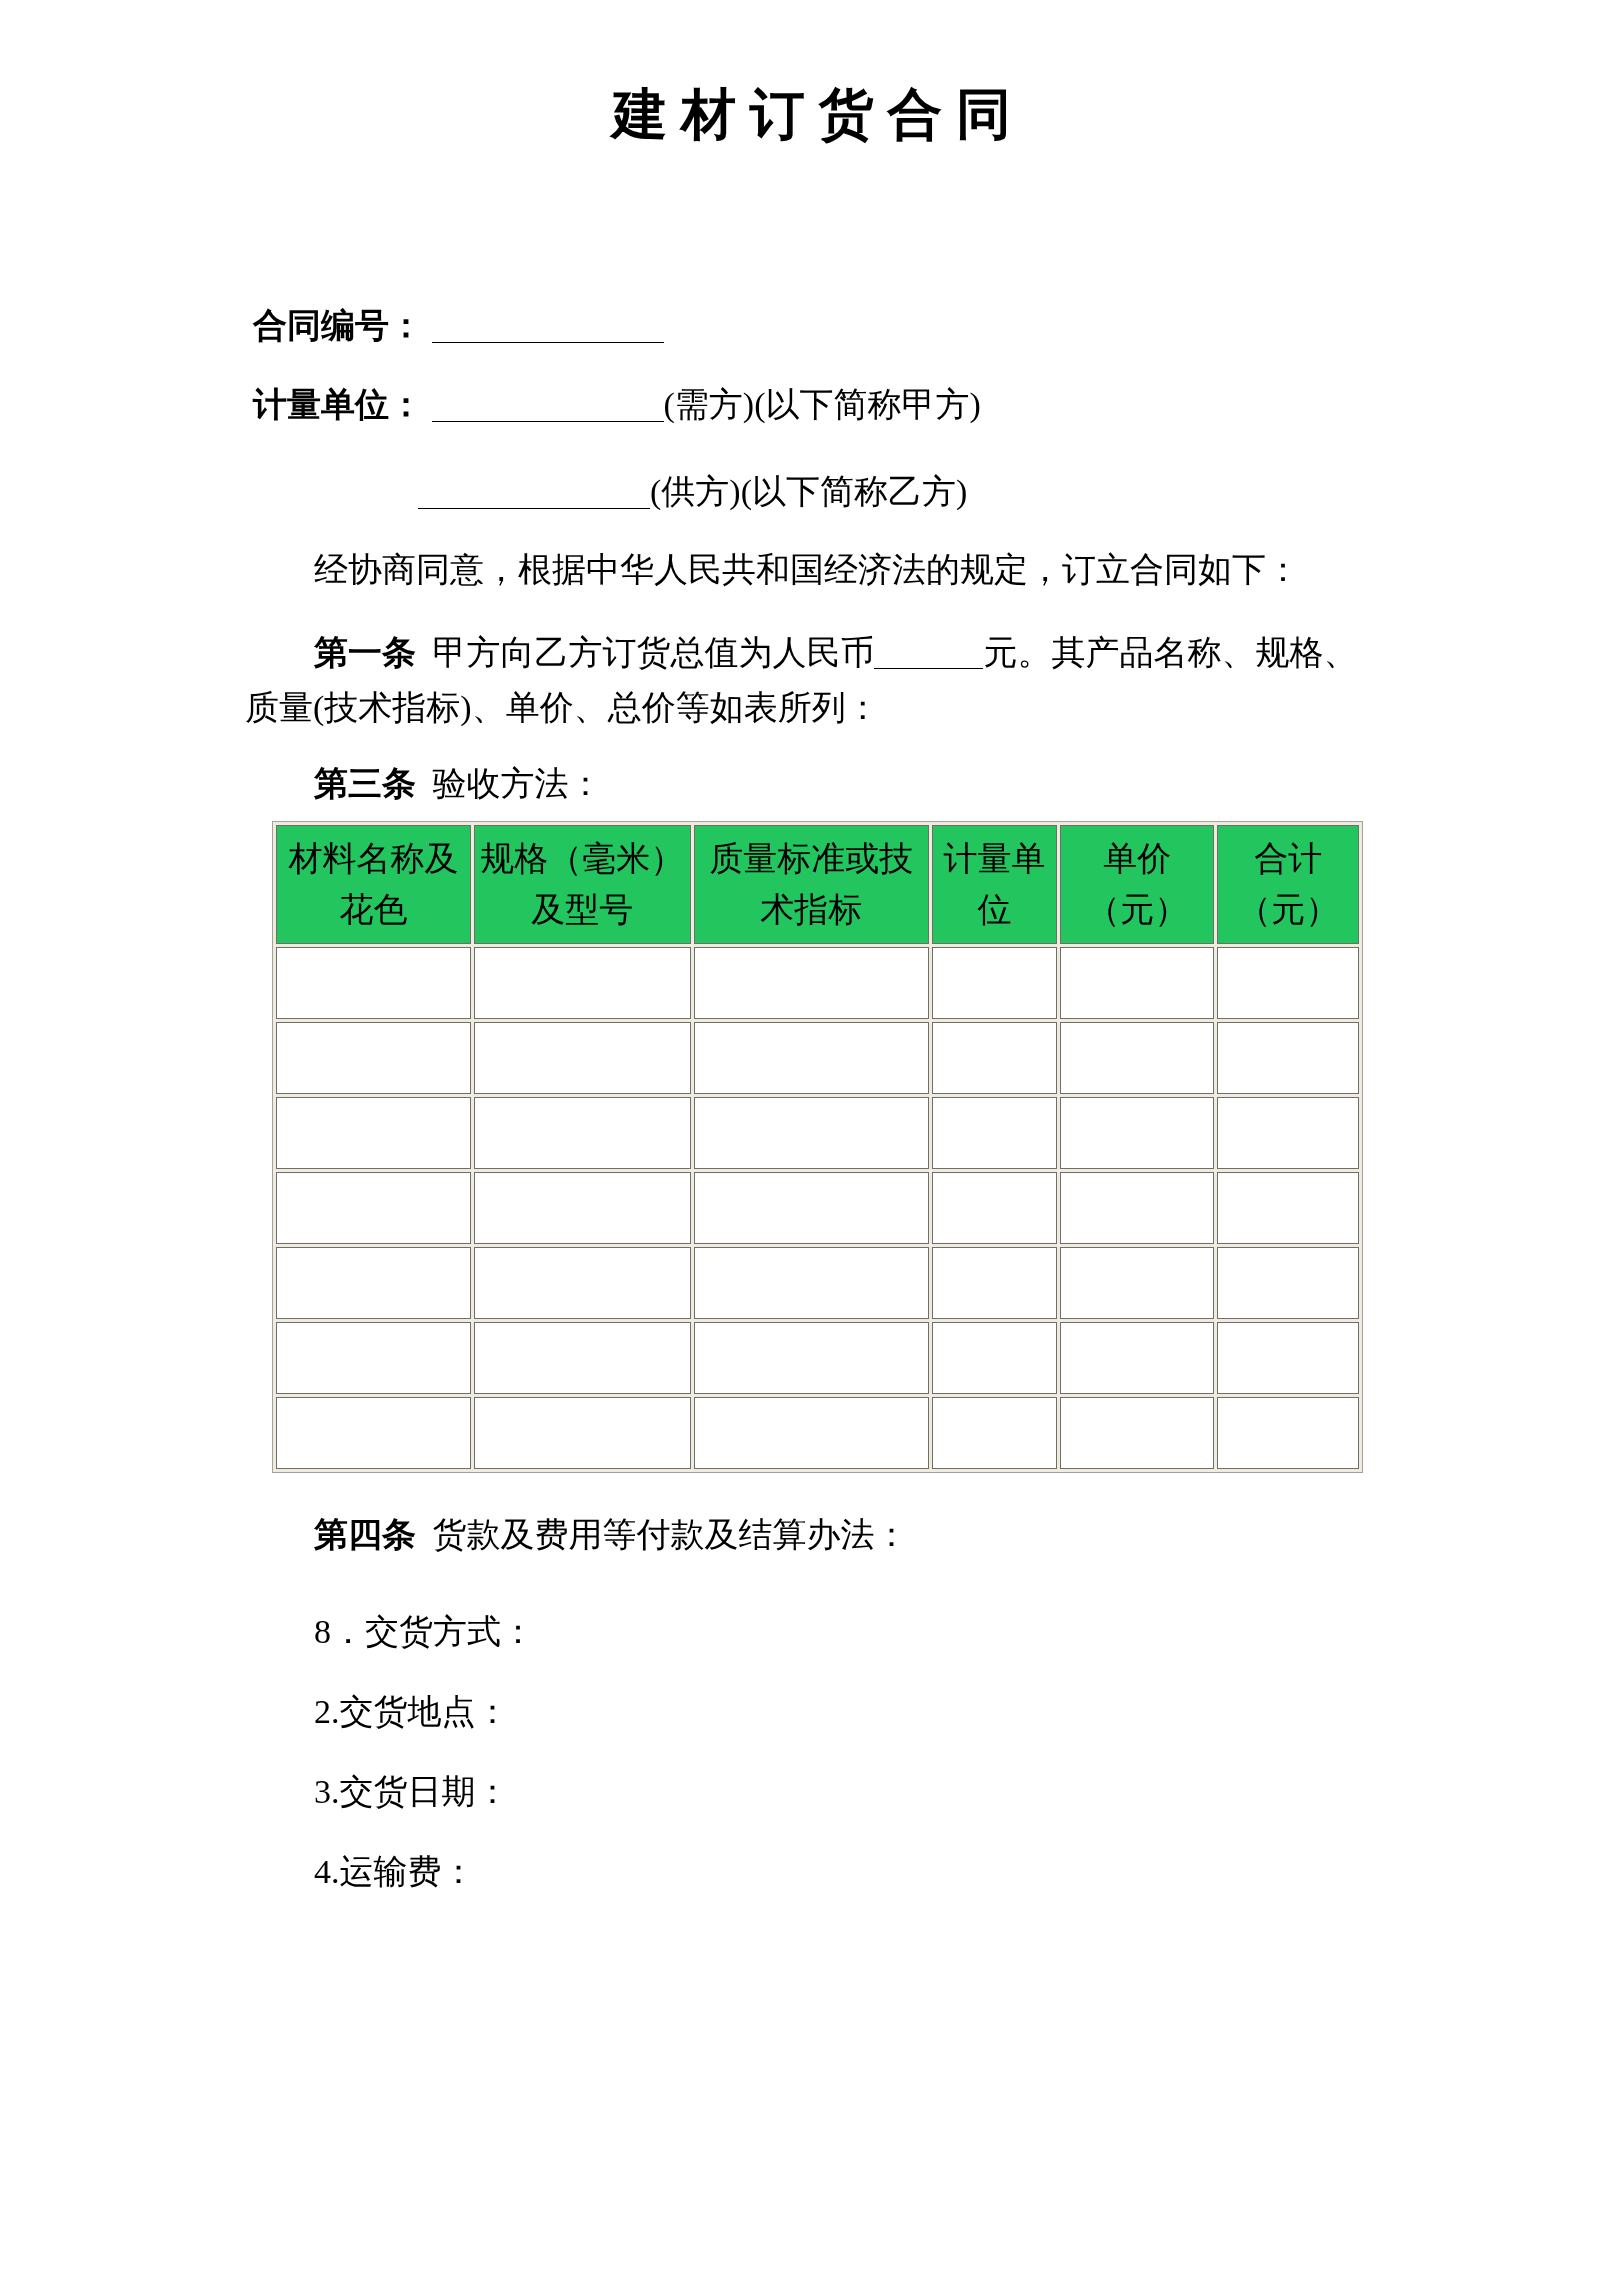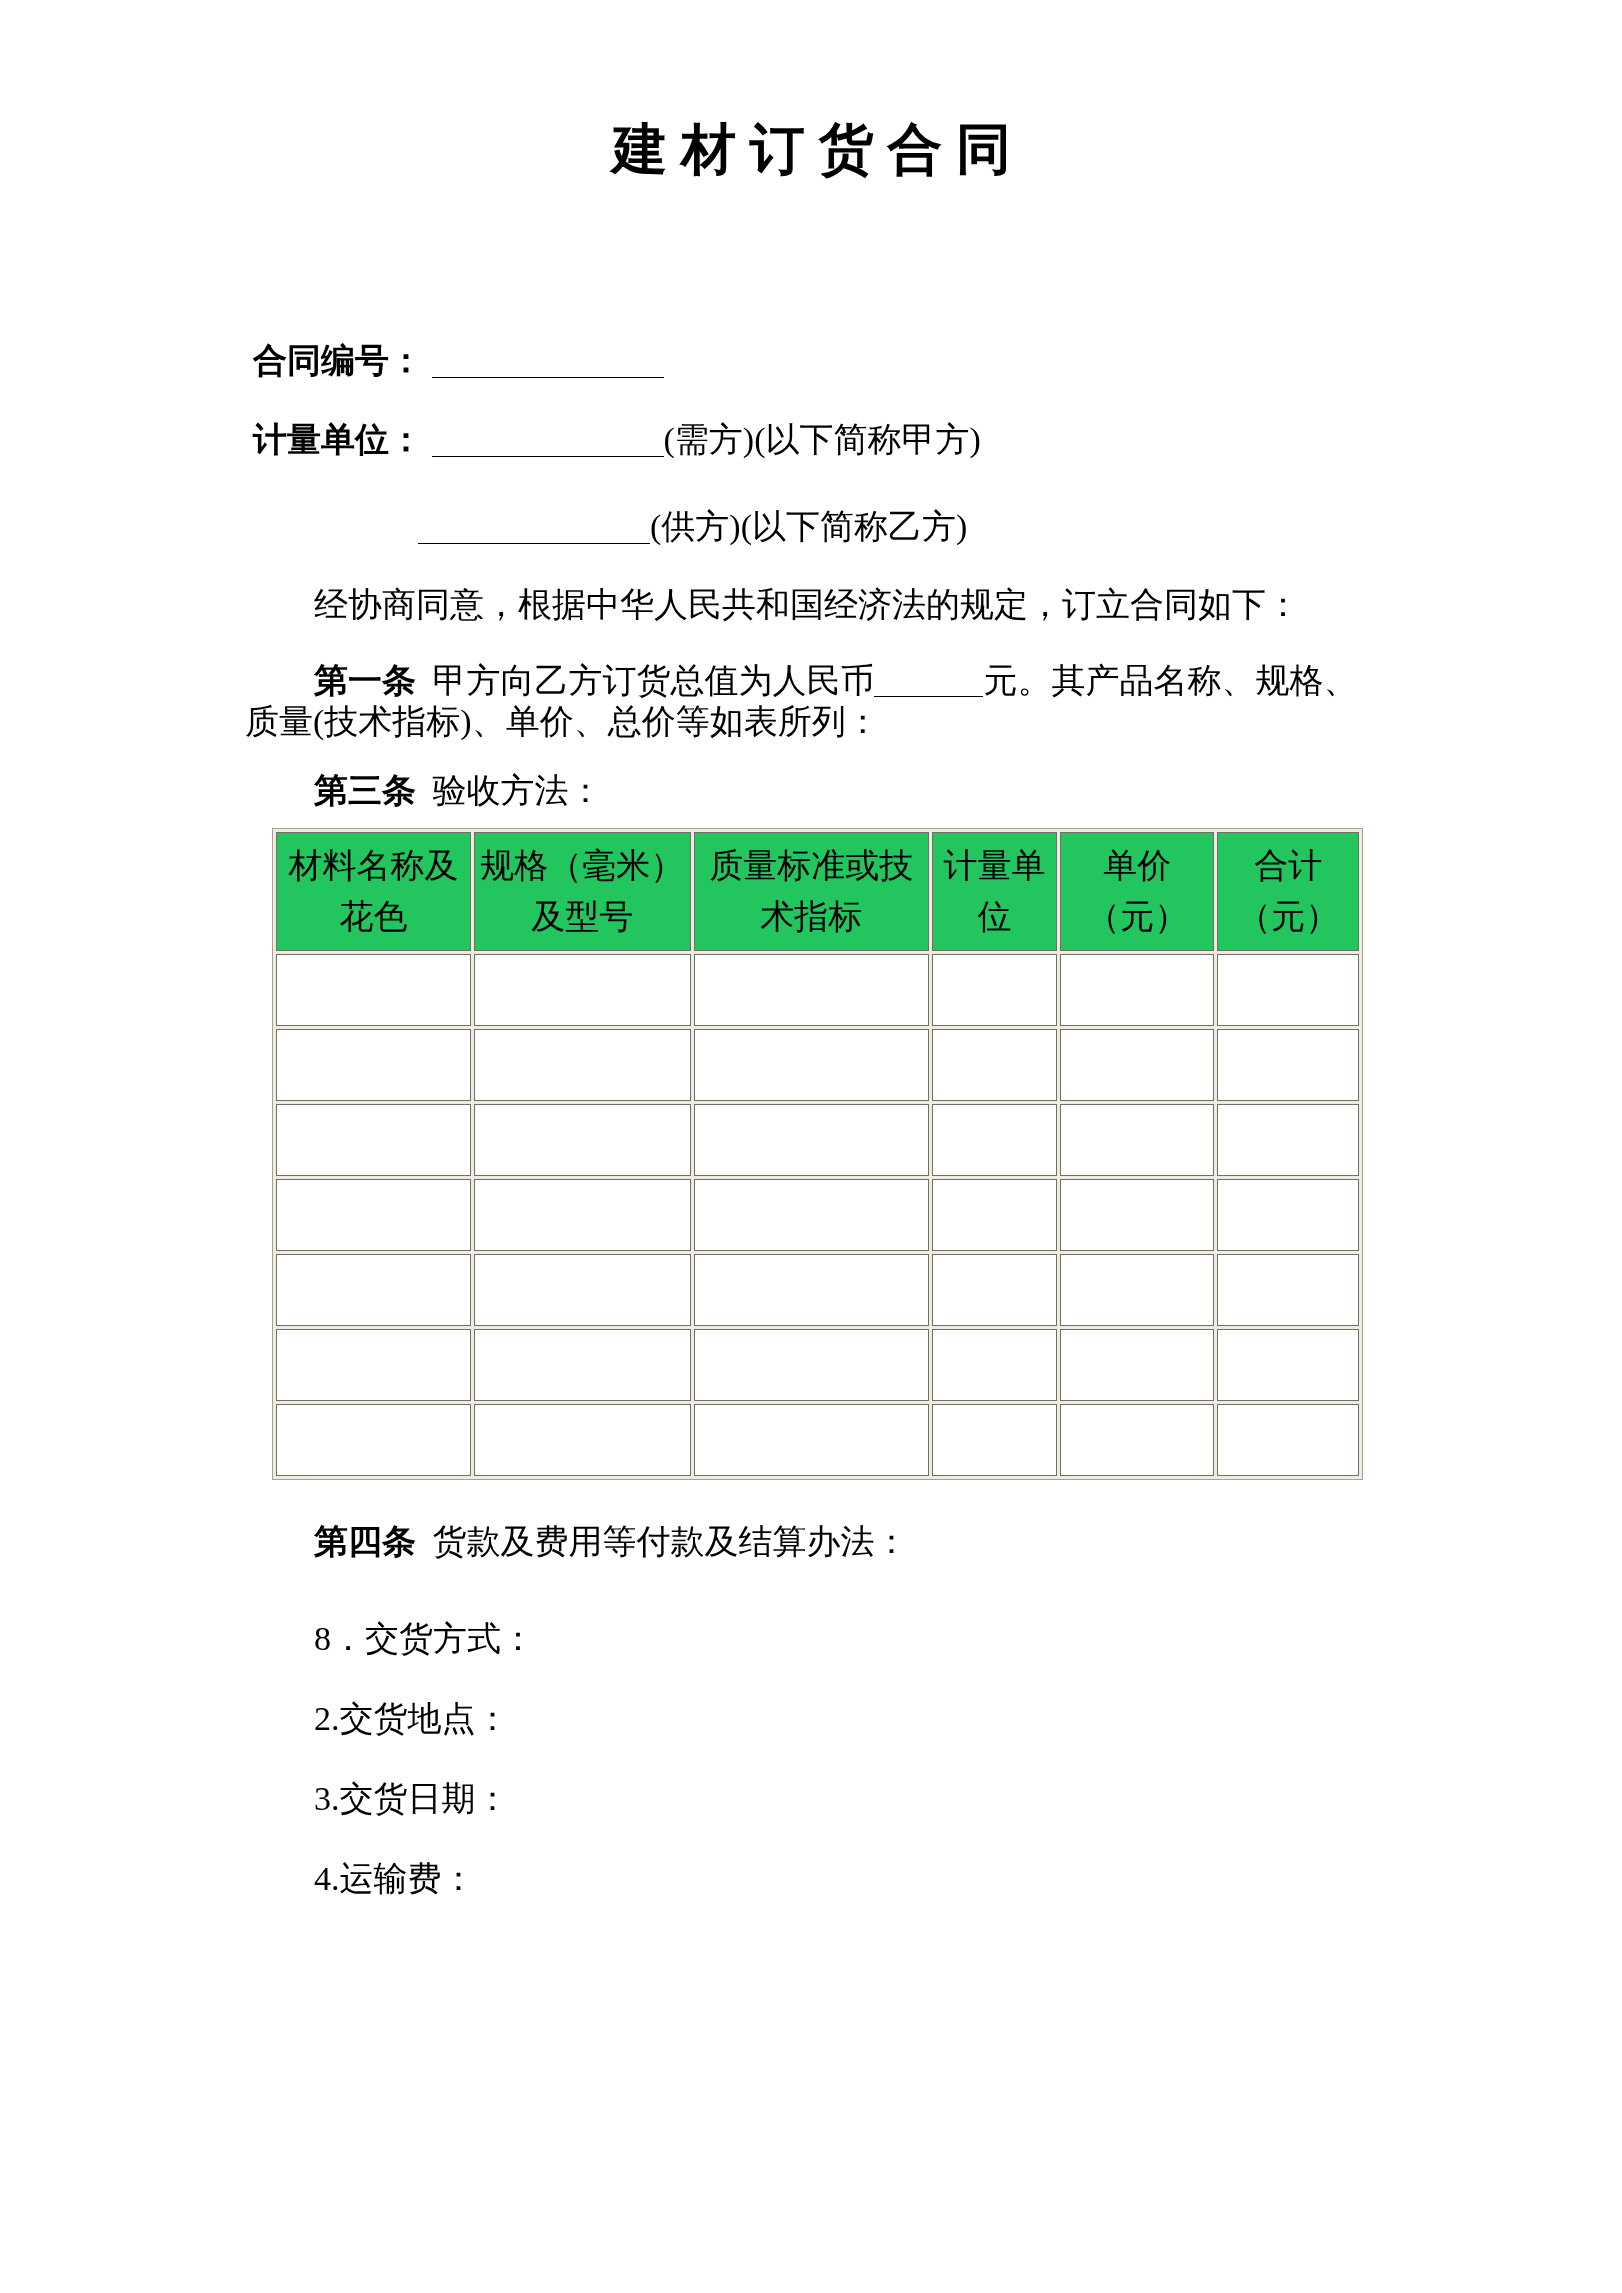--- a/index.html
+++ b/index.html
@@ -1,31 +1,31 @@
 <!DOCTYPE html>
 <html style="font-size:14.5px"><head>
 <meta charset="utf-8">
 <style>
   html,body{margin:0;padding:0;}
   body{
     width:1623px;height:2294px;background:#ffffff;color:#000000;
     font-family:"Liberation Serif","DejaVu Serif",serif;
     font-size:34px;line-height:52px;
   }
-  .page{padding:120px 245px 0 245px;}
+  .page{padding:85px 245px 0 245px;}
   .doc-title{
     font-size:55px;line-height:60px;font-weight:bold;text-align:center;
     margin:0 0 155px 0;white-space:nowrap;
   }
   p{margin:0;}
   .line-contract-no{margin-bottom:27px;}
   .line-party-a{margin-bottom:35px;}
   .line-party-b{margin-bottom:25.5px;padding-left:173px;}
   .preamble{margin-bottom:29px;text-indent:69px;}
-  .clause1{margin-bottom:23.6px;text-indent:69px;line-height:41px;}
+  .clause1{margin-bottom:23.6px;text-indent:69px;line-height:55px;}
   .clause2{margin-bottom:20px;text-indent:69px;}
   .clause3{margin-bottom:11px;text-indent:69px;}
   .clause4{margin:36px 0 8px 0;text-indent:69px;}
   .bold{font-weight:bold;margin-left:8px;}
   .clause-label{font-weight:bold;margin-right:16.4px;}
   .blank{
     display:inline-block;border-bottom:1.8px solid #000;
     height:36px;vertical-align:-5.5px;
   }
   .blank-long{width:232px;}

